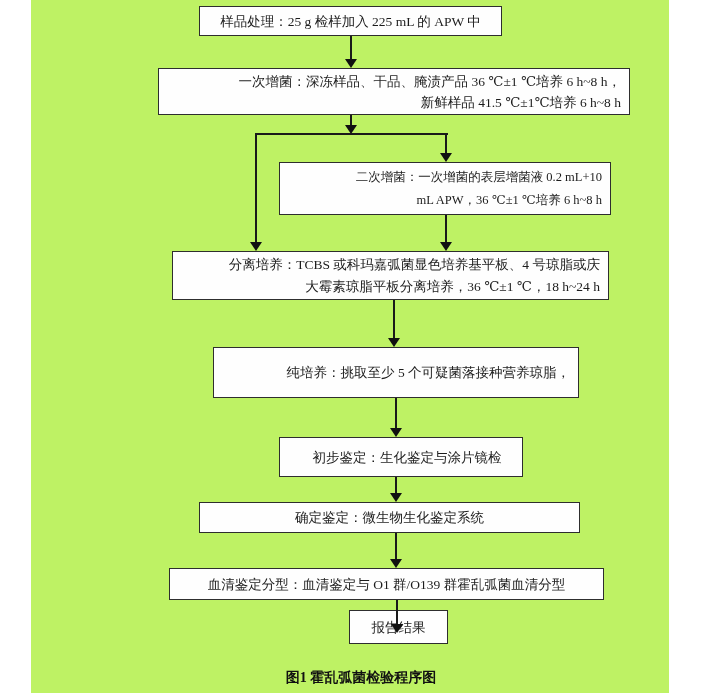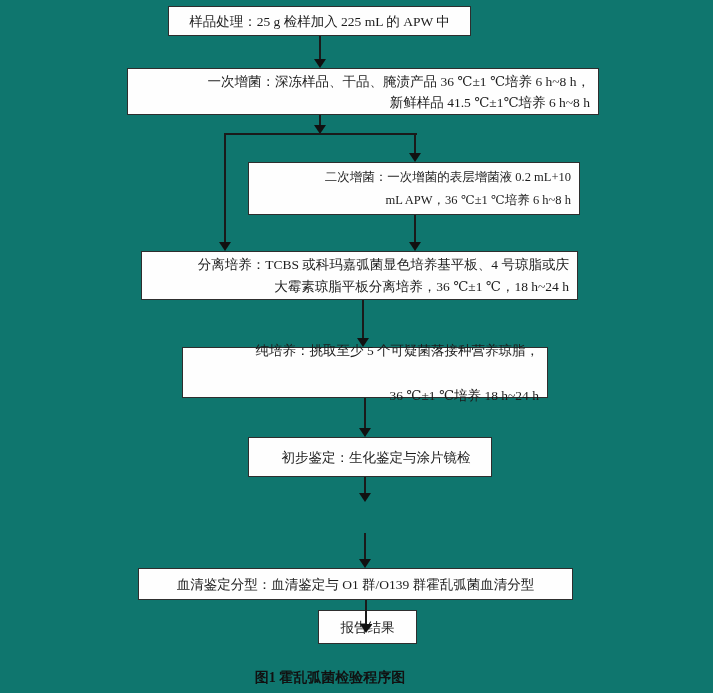--- a/index.html
+++ b/index.html
@@ -1,22 +1,23 @@
 <!DOCTYPE html>
 <html><head>
 <meta charset="utf-8">
 <style>
   html,body{margin:0;padding:0;background:#ffffff;}
   #page{
     position:relative;
-    width:713px;height:693px;
-    background:#0f766e;
+    width:638px;height:693px;
+    background:#bef264;
     font-family:"Liberation Serif","DejaVu Serif",serif;
     color:#1c1c1c;
     overflow:hidden;
+    margin-left:31px;
   }
   .node{
     position:absolute;
     border:1.5px solid #2e2e2e;
     background:#fefefe;
     box-sizing:border-box;
     display:flex;
     flex-direction:column;
     justify-content:center;
     font-size:13.5px;
@@ -63,27 +64,29 @@
     <div class="bl">mL APW，36 ℃±1 ℃培养 6 h~8 h</div>
   </div>
 
   <div class="node align-left" style="left:141px;top:251px;width:437px;height:49px;line-height:22px;">
     <div class="bl">分离培养：TCBS 或科玛嘉弧菌显色培养基平板、4 号琼脂或庆</div>
     <div class="bl">大霉素琼脂平板分离培养，36 ℃±1 ℃，18 h~24 h</div>
   </div>
 
   <div class="node align-left" style="left:182px;top:347px;width:366px;height:51px;line-height:23px;gap:22px;">
     <div class="bl">纯培养：挑取至少 5 个可疑菌落接种营养琼脂，</div>
-    <div class="bl">36 ℃±1 ℃培养 18 h~24 h</div>
   </div>
 
   <div class="node align-center" style="left:248px;top:437px;width:244px;height:40px;padding-left:12px;">
     <div class="bl">初步鉴定：生化鉴定与涂片镜检</div>
   </div>
 
+  <div class="node align-center" style="left:168px;top:502px;width:381px;height:31px;">
+    <div class="bl">确定鉴定：微生物生化鉴定系统</div>
+  </div>
 
   <div class="node align-center" style="left:138px;top:568px;width:435px;height:32px;">
     <div class="bl">血清鉴定分型：血清鉴定与 O1 群/O139 群霍乱弧菌血清分型</div>
   </div>
 
   <div class="node align-center" style="left:318px;top:610px;width:99px;height:34px;">
     <div class="bl">报告结果</div>
   </div>
 
   <div class="vline" style="left:319px;top:36px;height:23px;"></div>

